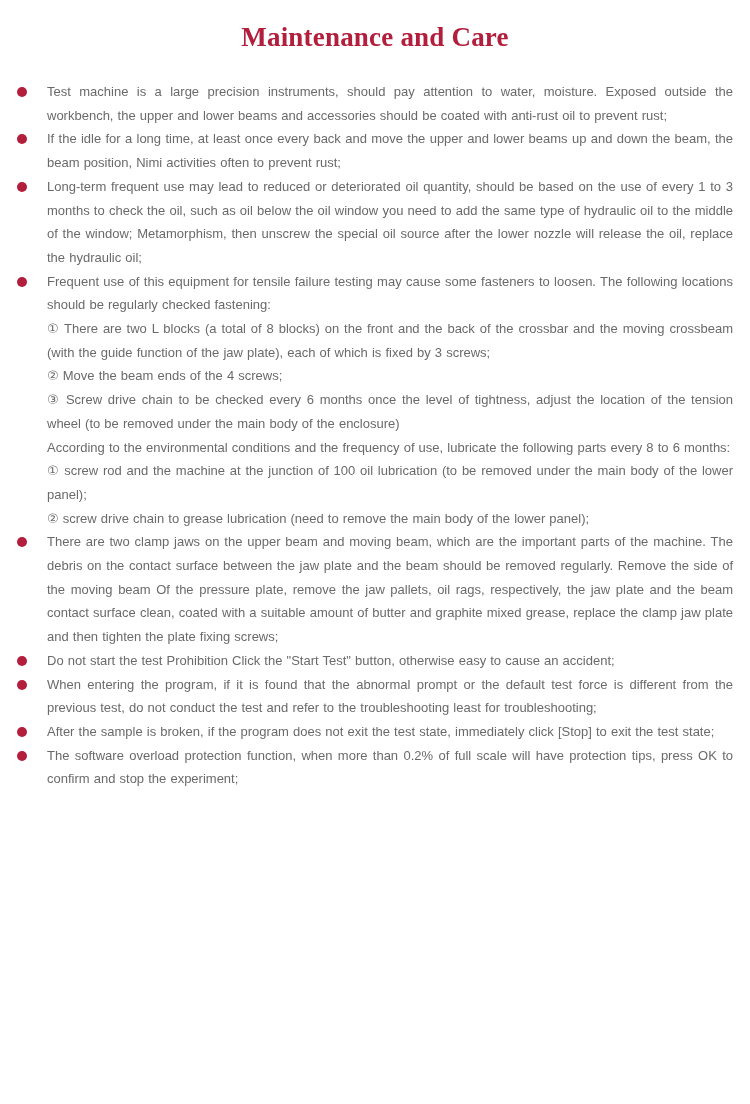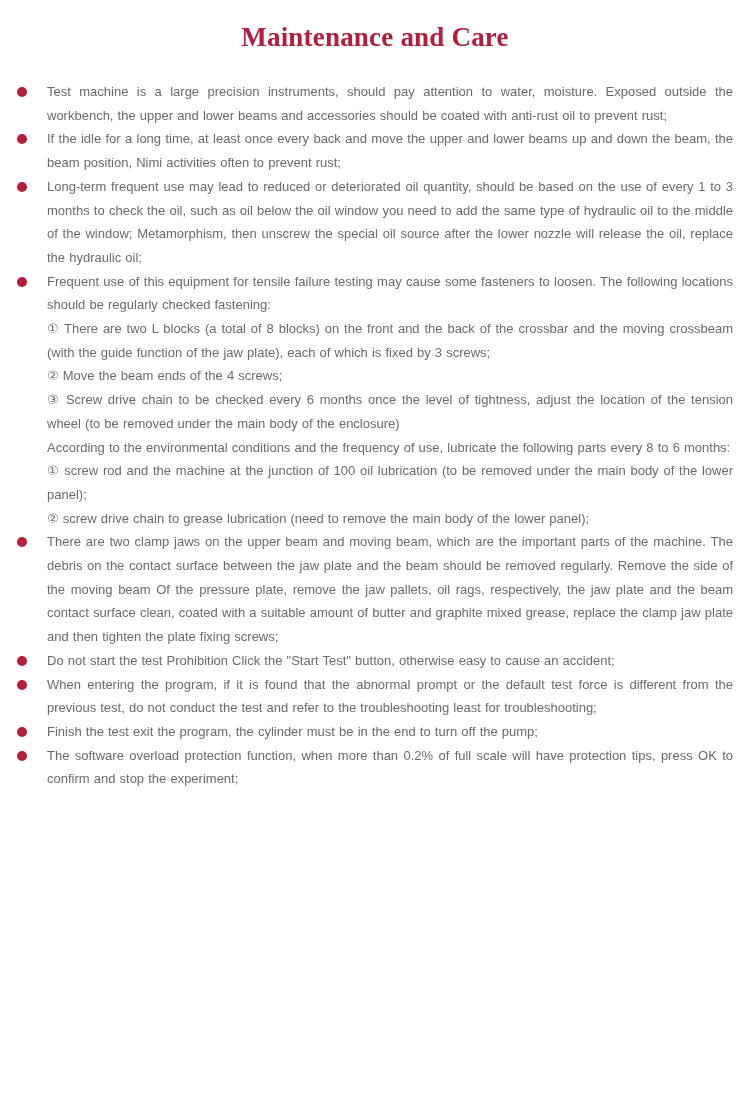--- a/index.html
+++ b/index.html
@@ -101,21 +101,21 @@
   </div>
       <div class="item">
     <span class="bullet"></span>
     <div class="item-body">
           <p>When entering the program, if it is found that the abnormal prompt or the default test force is different from the previous test, do not conduct the test and refer to the troubleshooting least for troubleshooting;</p>
         </div>
   </div>
       <div class="item">
     <span class="bullet"></span>
     <div class="item-body">
-          <p>Finish the test exit the program, the cylinder must be in the end to turn off the pump;</p>
+          <p>After the sample is broken, if the program does not exit the test state, immediately click [Stop] to exit the test state;</p>
         </div>
   </div>
       <div class="item">
     <span class="bullet"></span>
     <div class="item-body">
           <p>The software overload protection function, when more than 0.2% of full scale will have protection tips, press OK to confirm and stop the experiment;</p>
         </div>
   </div>
     </div>
 </div>

